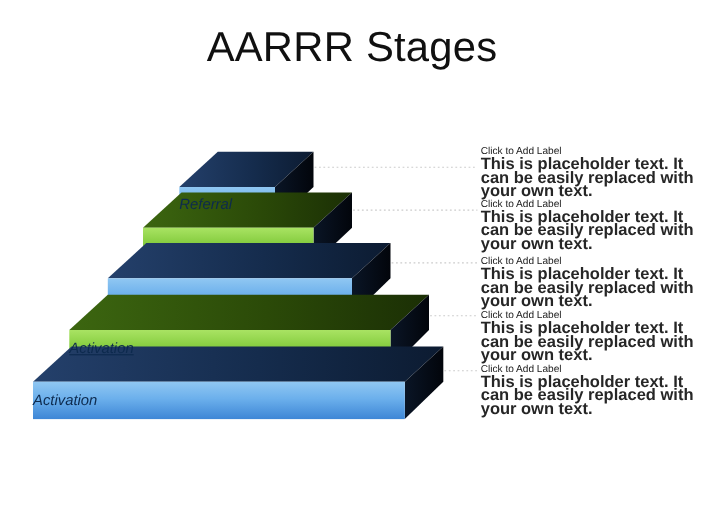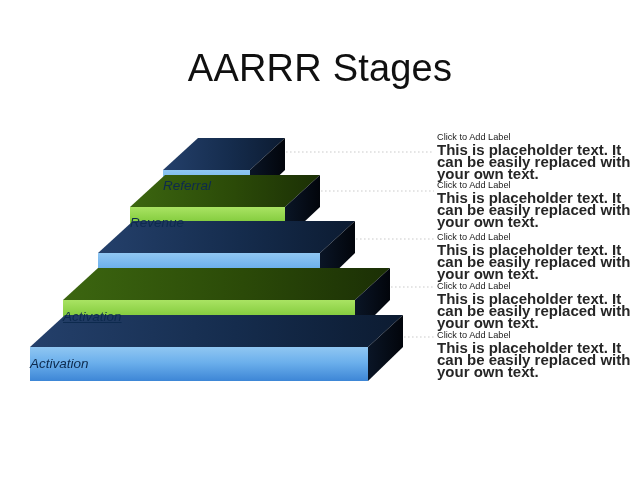--- a/index.html
+++ b/index.html
@@ -20,21 +20,21 @@
     left: 0; top: 0;
     width: 640px;
     height: 480px;
     background: #ffffff;
   }
 
   
   #slide-title {
     position: absolute;
     left: 0;
-    top: 45px;
+    top: 20px;
     width: 640px;
     text-align: center;
     font-size: 38px;
     font-weight: 400;
     color: #101010;
     letter-spacing: 0.2px;
     line-height: 46px;
     white-space: nowrap;
   }
 
@@ -150,21 +150,20 @@
 
       <line x1="286" y1="152" x2="434" y2="152" stroke="#cbcbcb" stroke-width="1" stroke-dasharray="1.6 2.4"></line>
       <line x1="321" y1="191" x2="434" y2="191" stroke="#cbcbcb" stroke-width="1" stroke-dasharray="1.6 2.4"></line>
       <line x1="356" y1="239" x2="434" y2="239" stroke="#cbcbcb" stroke-width="1" stroke-dasharray="1.6 2.4"></line>
       <line x1="391" y1="287" x2="434" y2="287" stroke="#cbcbcb" stroke-width="1" stroke-dasharray="1.6 2.4"></line>
       <line x1="404" y1="337" x2="434" y2="337" stroke="#cbcbcb" stroke-width="1" stroke-dasharray="1.6 2.4"></line>
     </svg>
 
     <div class="layer-label" style="left:163px; top:178px; width:87px;">Referral</div>
 
-    <div class="layer-label" style="left:130px; top:215px; width:155px;">Revenue</div>
 
 
     <div class="layer-label" style="left:63px; top:309px; width:292px;text-decoration:underline;">Activation</div>
 
     <div class="layer-label" style="left:30px; top:356px; width:338px;">Activation</div>
   </div>
 
   <div id="callouts">
 
     <div class="callout" style="top:0px;">

